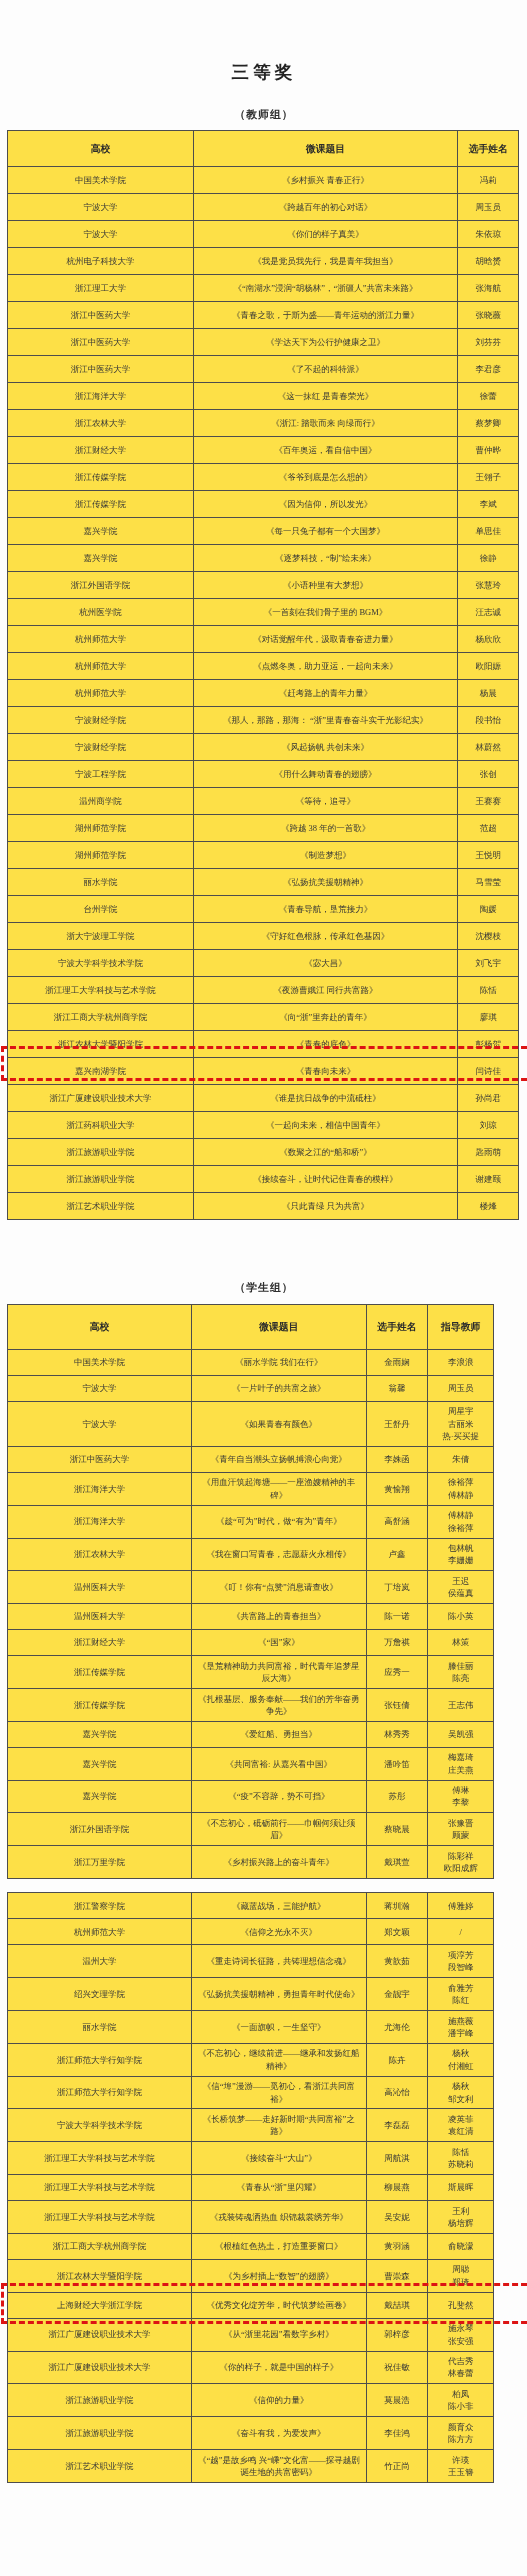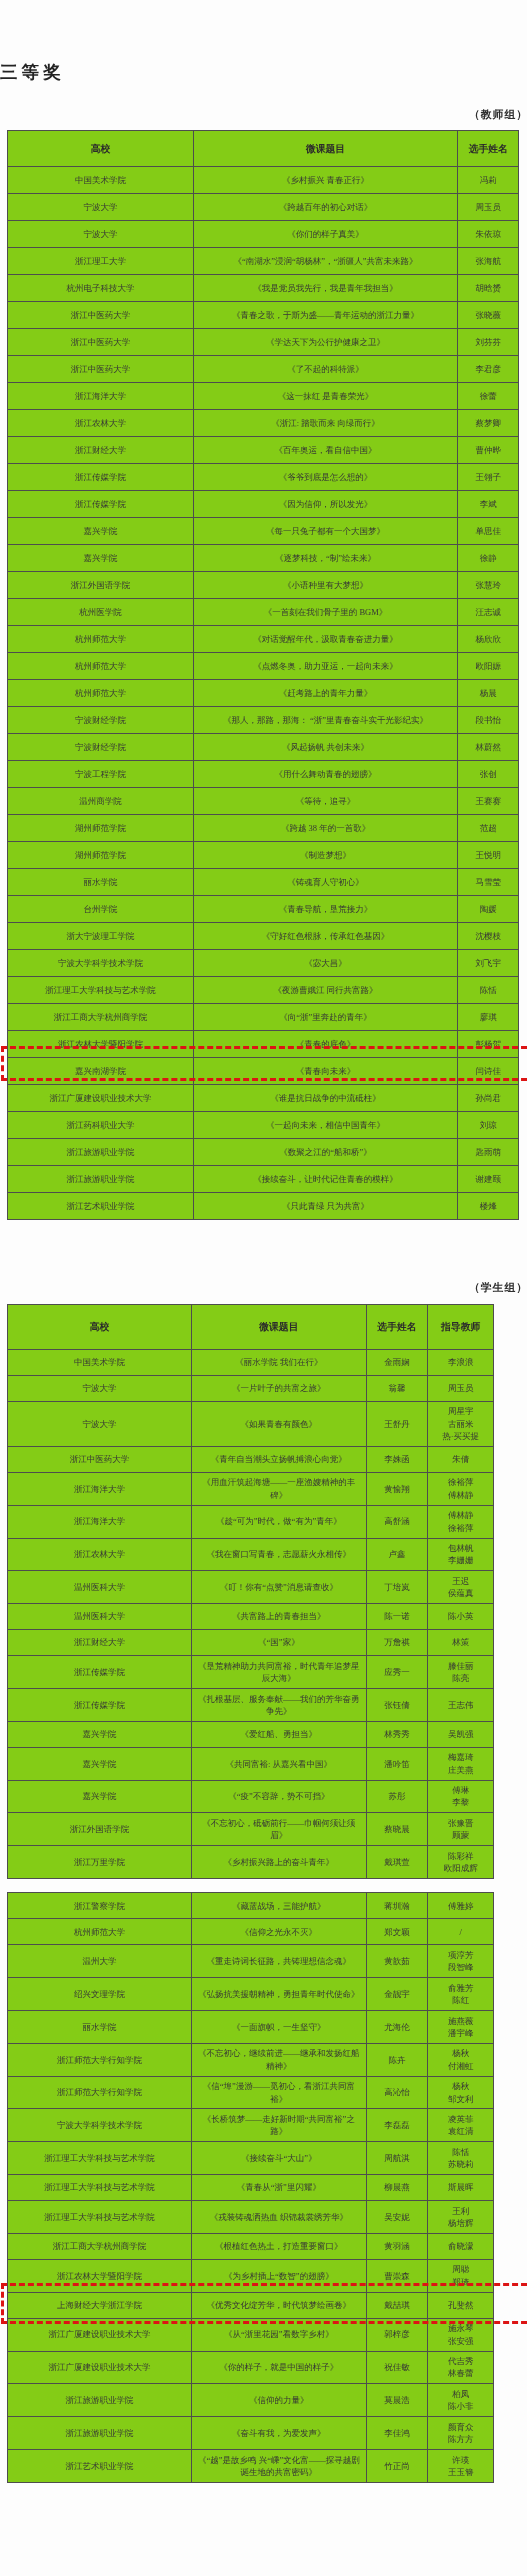--- a/index.html
+++ b/index.html
@@ -1,21 +1,21 @@
 <!DOCTYPE html>
 <html style="font-size:8.2px"><head>
 <meta charset="utf-8">
 <style>
   html,body{margin:0;padding:0;background:#ffffff;}
   body{font-family:"Liberation Serif","DejaVu Serif",serif;color:#333;}
   .page{width:528px;min-height:2588px;margin:0 auto;background:#fdfdfd;box-sizing:border-box;padding-top:60px;}
-  .doc-title{font-size:17.5px;font-weight:bold;color:#232323;letter-spacing:4.1px;margin:0 0 24px 0;}
-  .group-label{text-align:right;font-size:10.8px;font-weight:bold;color:#2e2e2e;margin:0 0 8.2px 0;letter-spacing:1px;}
+  .doc-title{text-align:center;font-size:17.5px;font-weight:bold;color:#232323;letter-spacing:4.1px;margin:0 0 24px 0;}
+  .group-label{text-align:center;font-size:10.8px;font-weight:bold;color:#2e2e2e;margin:0 0 8.2px 0;letter-spacing:1px;}
   .tbl-wrap{position:relative;margin-left:7.2px;}
-  table{border-collapse:collapse;table-layout:fixed;background:#84cc16;}
+  table{border-collapse:collapse;table-layout:fixed;background:#fde047;}
   .teacher-table{width:512px;}
   .student-table{width:487px;}
   th,td{border:0.5px solid #4d4d4d;text-align:center;vertical-align:middle;
         padding:3.6px 3.1px;font-size:8.5px;line-height:1.45;white-space:pre-line;
         overflow-wrap:break-word;color:#363636;}
   table{border:1px solid #3f3f3f;}
   th{font-size:9.8px;font-weight:bold;color:#2b2b2b;height:28px;}
   .teacher-table tr{height:27px;}
   .student-table tr{height:26px;}
   .student-table th{height:37px;}
@@ -57,30 +57,30 @@
             <td>宁波大学</td>
             <td>《跨越百年的初心对话》</td>
             <td>周玉员</td>
           </tr>
           <tr>
             <td>宁波大学</td>
             <td>《你们的样子真美》</td>
             <td>朱依琼</td>
           </tr>
           <tr>
+            <td>杭州电子科技大学</td>
+            <td>《我是党员我先行，我是青年我担当》</td>
+            <td>胡晗赟</td>
+          </tr>
+          <tr>
             <td>浙江理工大学</td>
             <td>《“南湖水”浸润“胡杨林”，“浙疆人”共富未来路》</td>
             <td>张海航</td>
           </tr>
           <tr>
-            <td>杭州电子科技大学</td>
-            <td>《我是党员我先行，我是青年我担当》</td>
-            <td>胡晗赟</td>
-          </tr>
-          <tr>
             <td>浙江中医药大学</td>
             <td>《青春之歌，于斯为盛——青年运动的浙江力量》</td>
             <td>张晓薇</td>
           </tr>
           <tr>
             <td>浙江中医药大学</td>
             <td>《学达天下为公行护健康之卫》</td>
             <td>刘芬芬</td>
           </tr>
           <tr>
@@ -173,21 +173,21 @@
             <td>《跨越 38 年的一首歌》</td>
             <td>范超</td>
           </tr>
           <tr>
             <td>湖州师范学院</td>
             <td>《制造梦想》</td>
             <td>王悦明</td>
           </tr>
           <tr>
             <td>丽水学院</td>
-            <td>《铸魂育人守初心》</td>
+            <td>《弘扬抗美援朝精神》</td>
             <td>马雪莹</td>
           </tr>
           <tr>
             <td>台州学院</td>
             <td>《青春导航，垦荒接力》</td>
             <td>陶媛</td>
           </tr>
           <tr>
             <td>浙大宁波理工学院</td>
             <td>《守好红色根脉，传承红色基因》</td>

